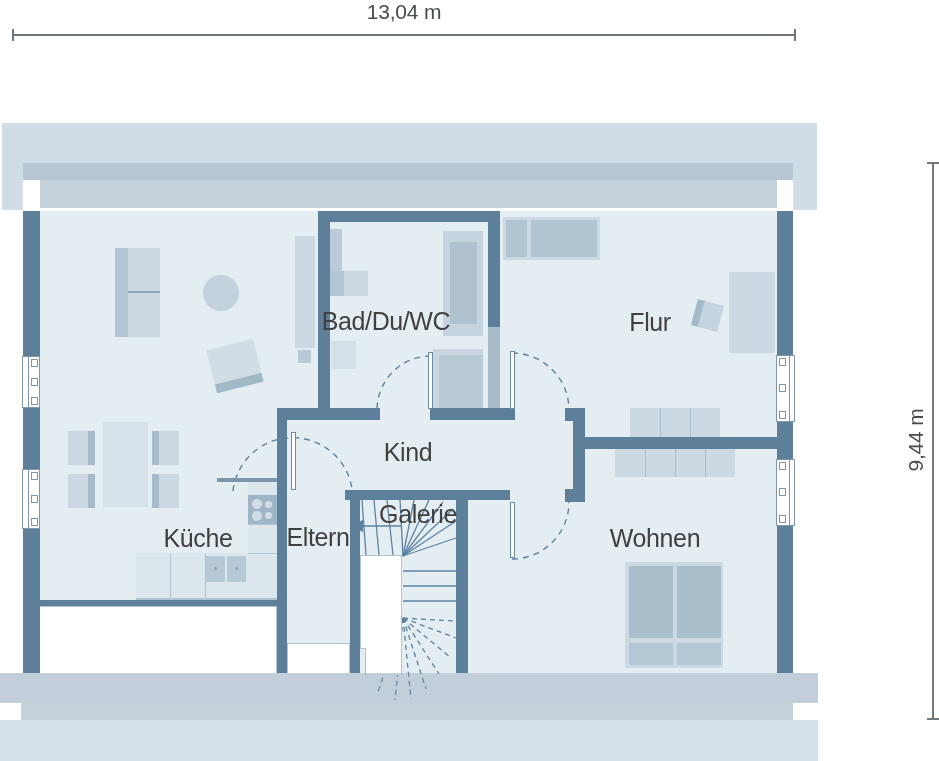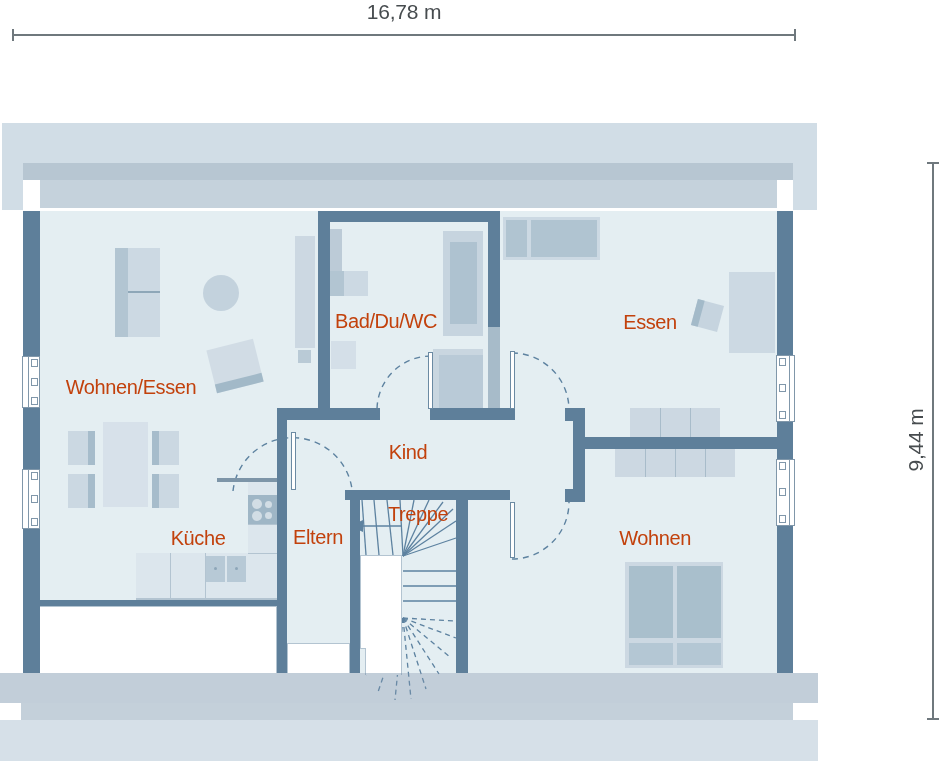--- a/index.html
+++ b/index.html
@@ -5,37 +5,37 @@
   html,body{margin:0;padding:0;background:#ffffff;}
   #stage{position:relative;width:939px;height:761px;background:#ffffff;overflow:hidden;
          font-family:"Liberation Sans","DejaVu Sans",sans-serif;}
   .abs{position:absolute;}
   .band{position:absolute;}
   .wall{position:absolute;background:#5e7f9a;}
   .wall-light{position:absolute;background:#a7bbc9;}
   .room{position:absolute;background:#e4eef2;}
   .void{position:absolute;background:#ffffff;border:1px solid #b3c4d1;box-sizing:border-box;}
   .furn{position:absolute;box-sizing:border-box;}
-  .label{position:absolute;color:#c2410c;font-size:20px;letter-spacing:-0.4px;
+  .label{position:absolute;color:#404040;font-size:25px;letter-spacing:-0.4px;
          transform:translate(-50%,-50%);white-space:nowrap;}
   .dim-label{position:absolute;color:#474c4f;font-size:21px;letter-spacing:-0.2px;
          transform:translate(-50%,-50%);white-space:nowrap;}
   .dim-line{position:absolute;background:#6f787d;}
   .win{position:absolute;background:#ffffff;border:1px solid #8097aa;box-sizing:border-box;}
   .win .mull{position:absolute;background:#8097aa;}
   .win .tick{position:absolute;background:#ffffff;border:1px solid #8097aa;box-sizing:border-box;}
   .leaf{position:absolute;background:#ffffff;border:1px solid #6b8aa3;box-sizing:border-box;}
   svg{position:absolute;left:0;top:0;}
 </style>
 </head>
 <body>
 
 <div id="stage">
 
-  <div class="dim-label" style="left:404px;top:12px;">16,78 m</div>
+  <div class="dim-label" style="left:404px;top:12px;">13,04 m</div>
   <div class="dim-line" style="left:13px;top:34px;width:782px;height:2px;"></div>
   <div class="dim-line" style="left:12px;top:29px;width:2px;height:12px;"></div>
   <div class="dim-line" style="left:794px;top:29px;width:2px;height:12px;"></div>
 
   <div class="dim-label" style="left:916px;top:440px;transform:translate(-50%,-50%) rotate(-90deg);">9,44 m</div>
   <div class="dim-line" style="left:932px;top:163px;width:2px;height:557px;"></div>
   <div class="dim-line" style="left:927px;top:162px;width:12px;height:2px;"></div>
   <div class="dim-line" style="left:927px;top:718px;width:12px;height:2px;"></div>
 
   <div class="band" style="left:2px;top:123px;width:815px;height:40px;background:#d1dde6;"></div>
@@ -207,22 +207,21 @@
 
   <div class="leaf" style="left:428px;top:352px;width:5px;height:57px;"></div>
   <div class="leaf" style="left:510px;top:351px;width:5px;height:58px;"></div>
   <div class="leaf" style="left:510px;top:502px;width:5px;height:56px;"></div>
   <div class="leaf" style="left:291px;top:432px;width:5px;height:58px;"></div>
 
   <div class="band" style="left:0px;top:673px;width:818px;height:30px;background:rgba(120,147,170,0.45);"></div>
   <div class="band" style="left:21px;top:703px;width:772px;height:17px;background:#c4d0da;"></div>
   <div class="band" style="left:0px;top:720px;width:818px;height:41px;background:#d6e0e8;"></div>
 
-  <div class="label" style="left:131px;top:387px;">Wohnen/Essen</div>
   <div class="label" style="left:198px;top:538px;">Küche</div>
   <div class="label" style="left:318px;top:537px;">Eltern</div>
-  <div class="label" style="left:418px;top:514px;">Treppe</div>
+  <div class="label" style="left:418px;top:514px;">Galerie</div>
   <div class="label" style="left:408px;top:452px;">Kind</div>
   <div class="label" style="left:386px;top:321px;">Bad/Du/WC</div>
-  <div class="label" style="left:650px;top:322px;">Essen</div>
+  <div class="label" style="left:650px;top:322px;">Flur</div>
   <div class="label" style="left:655px;top:538px;">Wohnen</div>
 
 </div>
 
 </body></html>

